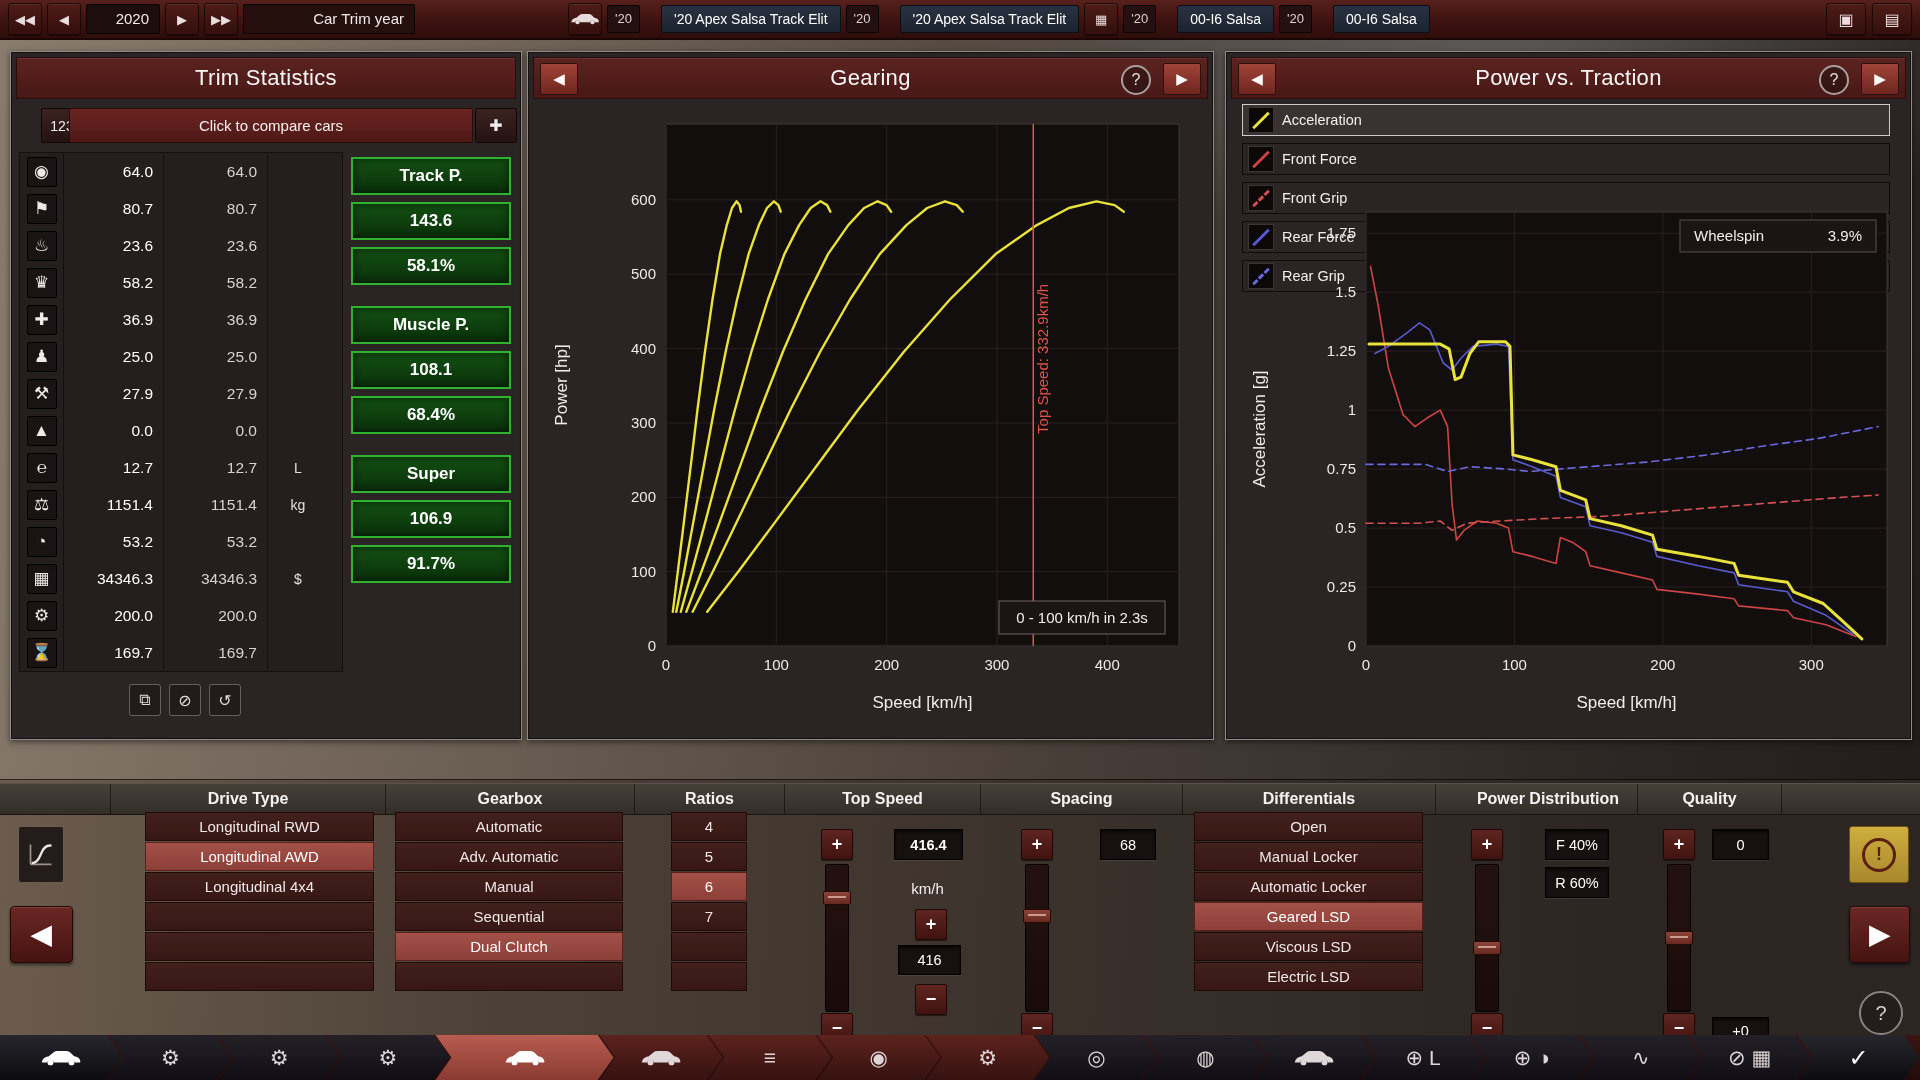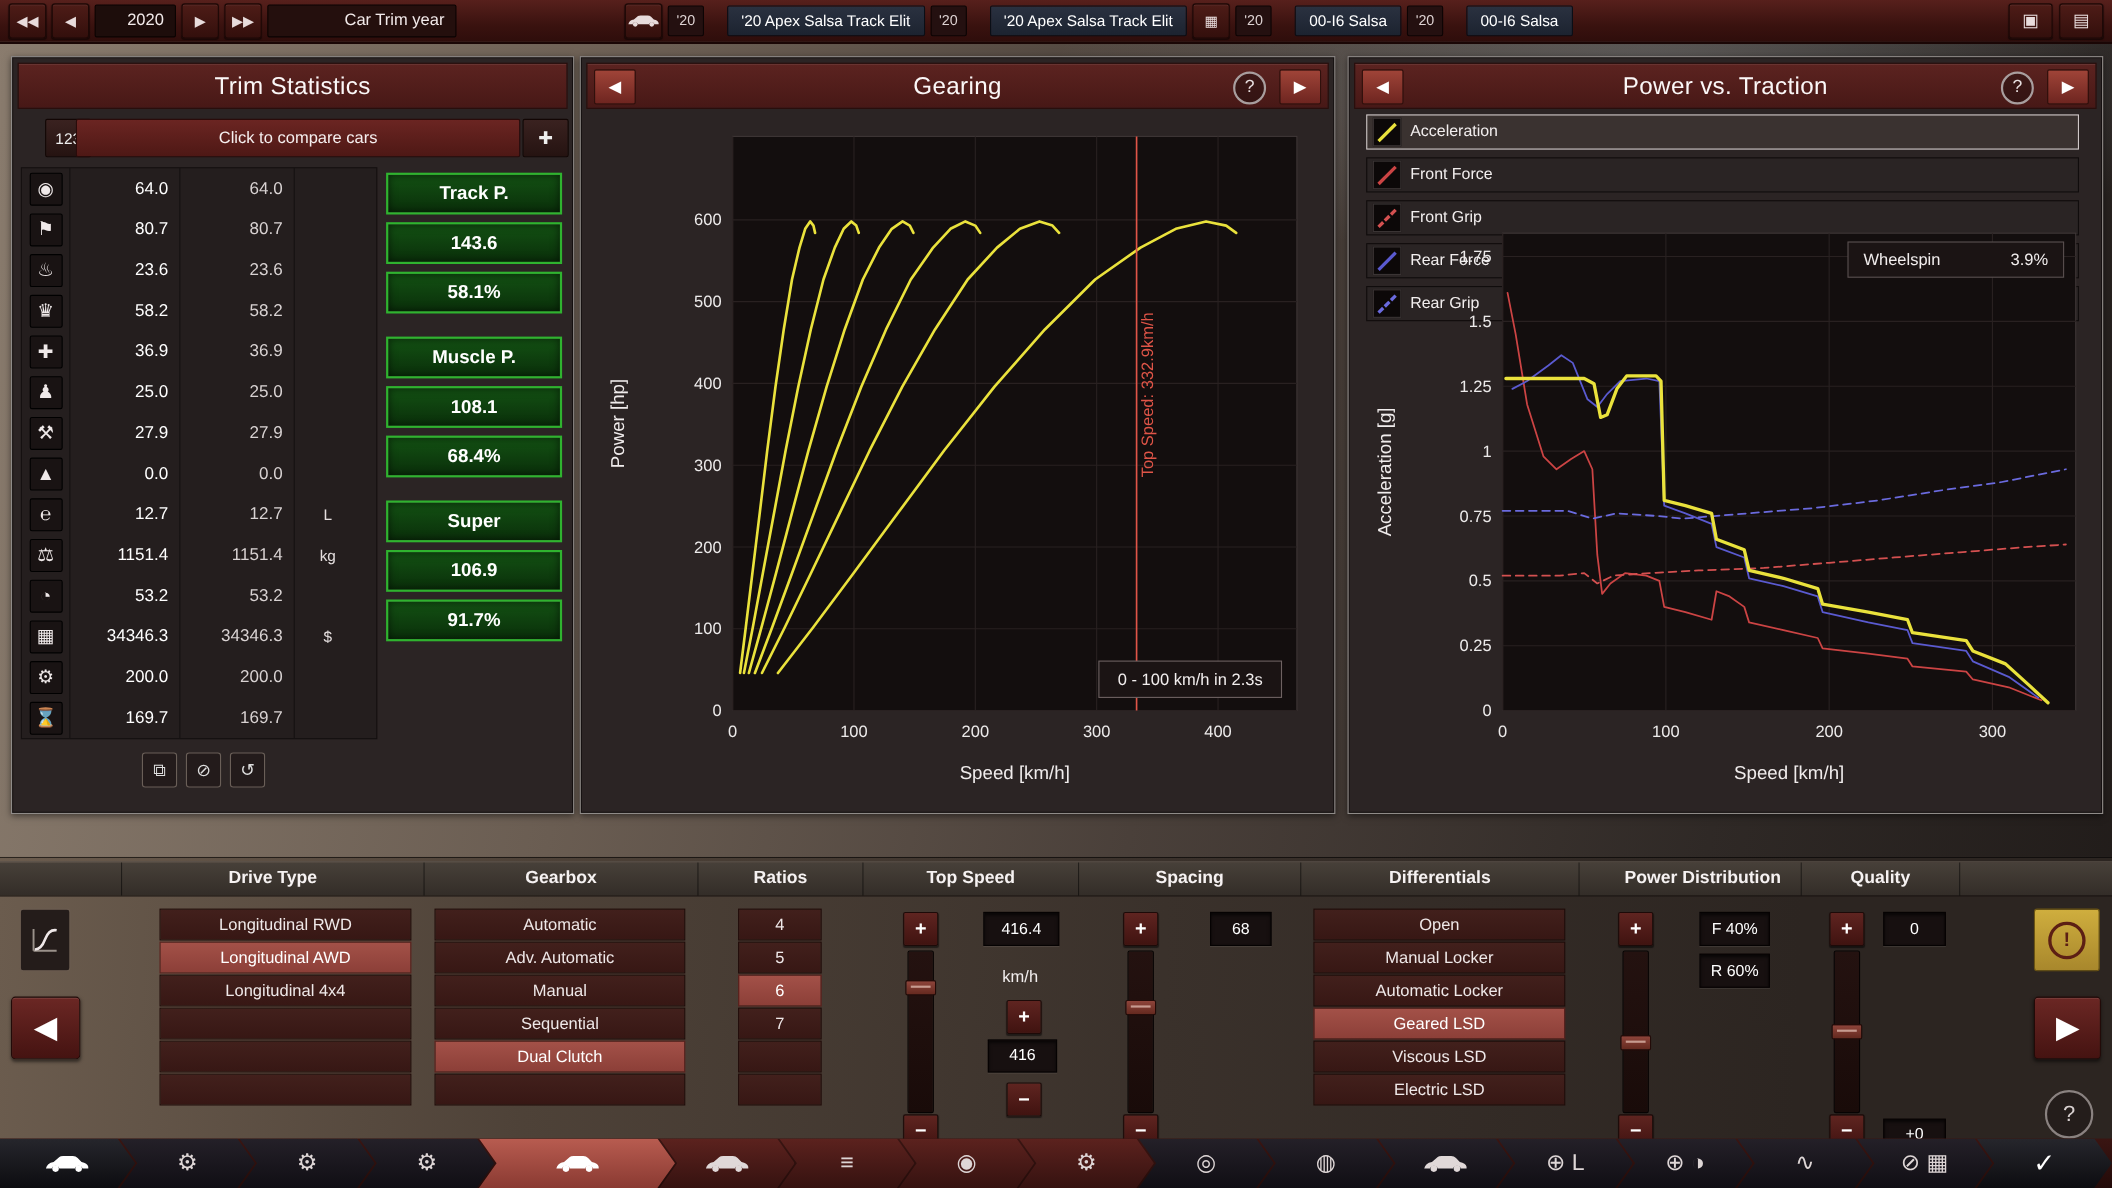--- a/index.html
+++ b/index.html
@@ -83,39 +83,39 @@
   
   .controls{position:absolute;left:0;top:755px;width:1920px;height:271px;
     background:linear-gradient(92deg,#6b5c4e,#4e4238 25%,#3a312b 55%,#2c2521 85%);border-top:1px solid rgba(0,0,0,.6);margin-top:24px;}
   .ctl-header{position:absolute;left:0;top:3px;width:100%;height:30px;
     background:linear-gradient(#474039,#332d28);border-top:1px solid #5a524a;border-bottom:1px solid #1a1512;}
   .ctl-header span{position:absolute;top:0;height:30px;line-height:30px;text-align:center;
     font-weight:bold;font-size:16px;color:#f6f2f2;border-left:1px solid rgba(0,0,0,.5);box-sizing:border-box;}
   .hd-drive{left:110px;width:275px;} .hd-gearbox{left:385px;width:249px;} .hd-ratios{left:634px;width:150px;}
   .hd-topspeed{left:784px;width:196px;} .hd-spacing{left:980px;width:202px;} .hd-diff{left:1182px;width:253px;}
   .hd-power{left:1435px;width:202px;padding-left:23px;} .hd-quality{left:1637px;width:145px;border-right:1px solid rgba(0,0,0,.5);}
-  .opt-list{position:absolute;top:46px;}
+  .opt-list{position:absolute;top:32px;}
   .list-drive{left:145px;width:229px;} .list-gearbox{left:395px;width:228px;}
   .list-ratios{left:671px;width:76px;} .list-diff{left:1194px;width:229px;}
   .opt{height:29px;margin-bottom:1px;display:flex;align-items:center;justify-content:center;
     background:linear-gradient(#42201c,#371714);border:1px solid #200a08;box-sizing:border-box;
     color:#efe8e8;font-size:15px;cursor:pointer;}
   .opt.selected{background:linear-gradient(#a35148,#8c3f38);border-color:#5c201c;color:#fff;}
   .opt.empty{cursor:default;}
   .pm{position:absolute;width:30px;height:29px;display:flex;align-items:center;justify-content:center;
     background:linear-gradient(#5f2420,#401310);border:1px solid #1d0a08;border-radius:2px;
     color:#fff;font-size:18px;font-weight:bold;cursor:pointer;box-shadow:0 1px 1px rgba(0,0,0,.5);}
   .vbox{position:absolute;background:#171010;border:1px solid #050202;color:#fff;font-size:14.5px;
     display:flex;align-items:center;justify-content:center;box-shadow:inset 0 2px 3px rgba(0,0,0,.65), 0 1px 0 rgba(255,255,255,.08);}
   .plainlabel{position:absolute;color:#f2eeee;font-size:15px;text-align:center;}
   .vslider{position:absolute;width:22px;background:linear-gradient(#241210,#190b09);border:1px solid #070303;border-radius:2px;cursor:pointer;}
   .vslider .handle{position:absolute;left:-3px;right:-3px;top:var(--pos);height:12px;
     background:linear-gradient(#8e443a,#64291f);border:1px solid #230b08;border-radius:2px;}
   .vslider .handle::after{content:"";position:absolute;left:4px;right:4px;top:4px;border-top:2px solid #c79b90;}
-  .ts-plus{left:821px;top:49px;} .ts-value{left:894px;top:49px;width:67px;height:29px;}
+  .ts-plus{left:821px;top:49px;} .ts-value{left:894px;top:49px;width:67px;height:29px;font-weight:bold;}
   .ts-unit{left:894px;top:100px;width:67px;} .ts-slider{left:825px;top:84px;height:146px;}
   .ts-minus{left:821px;top:233px;} .ts-plus2{left:915px;top:129px;}
   .ts-preset{left:898px;top:165px;width:61px;height:28px;} .ts-minus2{left:915px;top:204px;}
   .sp-plus{left:1021px;top:49px;} .sp-value{left:1100px;top:49px;width:54px;height:29px;}
   .sp-slider{left:1025px;top:84px;height:146px;} .sp-minus{left:1021px;top:233px;}
   .pd-plus{left:1471px;top:49px;} .pd-front{left:1545px;top:49px;width:62px;height:29px;}
   .pd-rear{left:1545px;top:87px;width:62px;height:29px;} .pd-slider{left:1475px;top:84px;height:146px;}
   .pd-minus{left:1471px;top:233px;}
   .q-plus{left:1663px;top:49px;} .q-value{left:1712px;top:49px;width:55px;height:29px;}
   .q-slider{left:1667px;top:84px;height:146px;} .q-minus{left:1663px;top:233px;}

